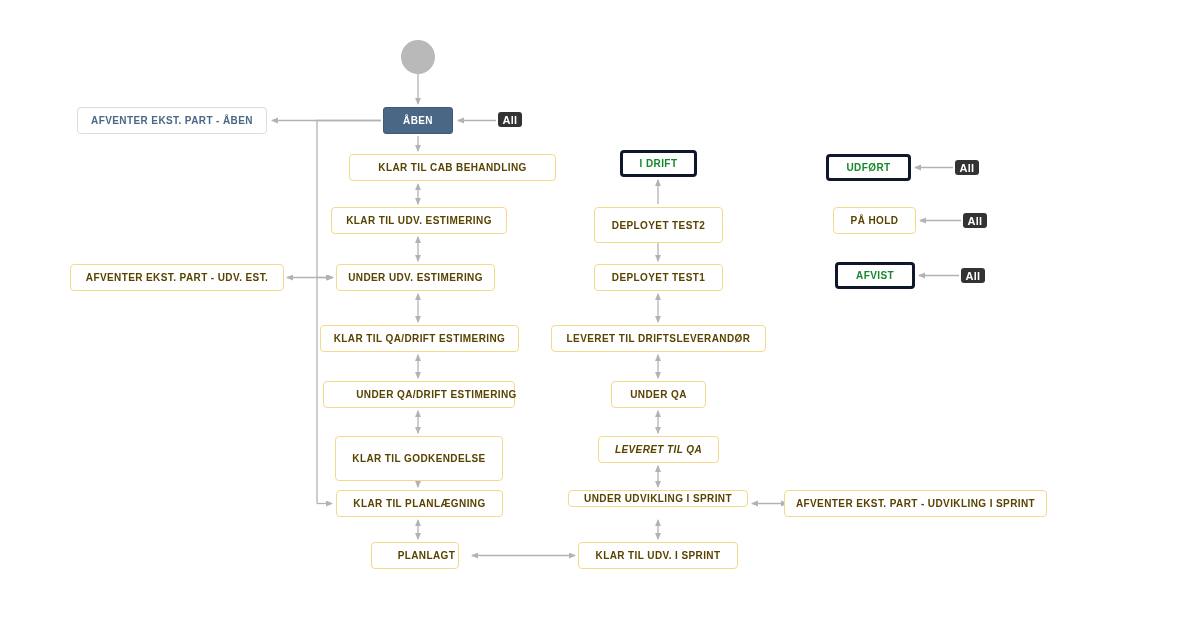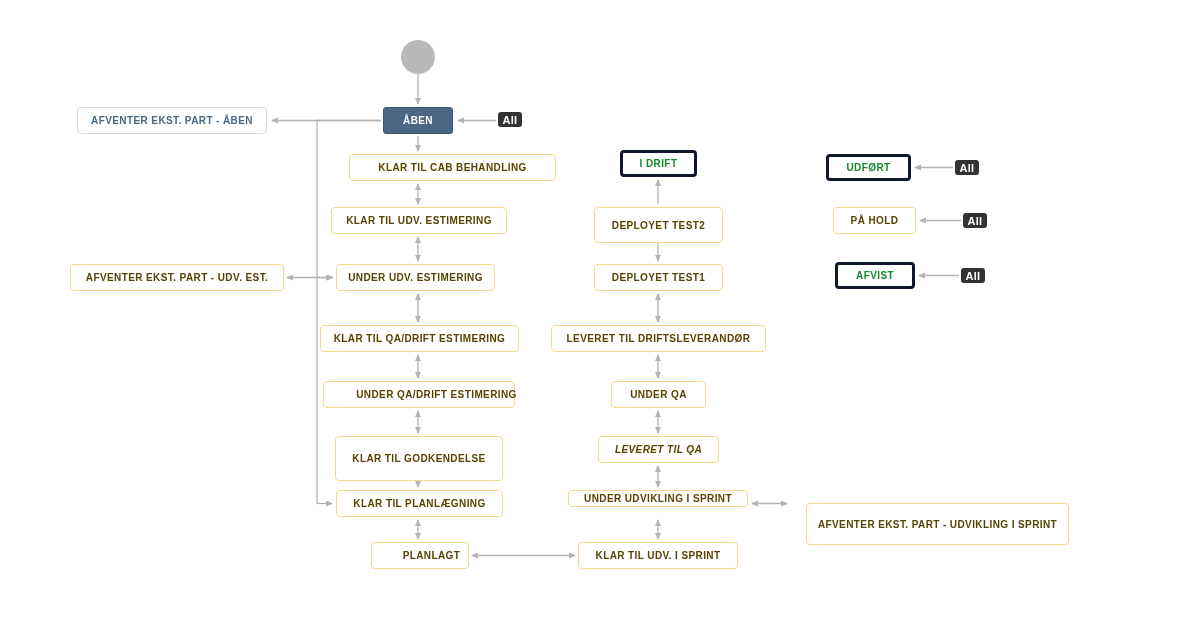--- a/index.html
+++ b/index.html
@@ -169,21 +169,21 @@
       </div>
       <div class="node amber" style="left: 323px; top: 381px; width: 192px; height: 27px; padding-left: 35px;">
         <span>UNDER QA/DRIFT ESTIMERING</span>
       </div>
       <div class="node amber" style="left: 335px; top: 436px; width: 168px; height: 45px;">
         <span>KLAR TIL GODKENDELSE</span>
       </div>
       <div class="node amber" style="left: 336px; top: 490px; width: 167px; height: 27px;">
         <span>KLAR TIL PLANLÆGNING</span>
       </div>
-      <div class="node amber" style="left: 371px; top: 542px; width: 98px; height: 27px; padding-left: 23px;">
+      <div class="node amber" style="left: 371px; top: 542px; width: 88px; height: 27px; padding-left: 23px;">
         <span>PLANLAGT</span>
       </div>
       <div class="node green" style="left: 620px; top: 150px; width: 77px; height: 27px;">
         <span>I DRIFT</span>
       </div>
       <div class="node amber" style="left: 594px; top: 207px; width: 129px; height: 36px;">
         <span>DEPLOYET TEST2</span>
       </div>
       <div class="node amber" style="left: 594px; top: 264px; width: 129px; height: 27px;">
         <span>DEPLOYET TEST1</span>
@@ -196,21 +196,21 @@
       </div>
       <div class="node amber" style="left: 598px; top: 436px; width: 121px; height: 27px; font-style: italic;">
         <span>LEVERET TIL QA</span>
       </div>
       <div class="node amber" style="left: 568px; top: 490px; width: 180px; height: 17px;">
         <span>UNDER UDVIKLING I SPRINT</span>
       </div>
       <div class="node amber" style="left: 578px; top: 542px; width: 160px; height: 27px;">
         <span>KLAR TIL UDV. I SPRINT</span>
       </div>
-      <div class="node amber" style="left: 806px; top: 490px; width: 263px; height: 42px; margin-top: 13px;">
+      <div class="node amber" style="left: 784px; top: 490px; width: 263px; height: 27px;">
         <span>AFVENTER EKST. PART - UDVIKLING I SPRINT</span>
       </div>
       <div class="node green" style="left: 826px; top: 154px; width: 85px; height: 27px;">
         <span>UDFØRT</span>
       </div>
       <div class="node amber" style="left: 833px; top: 207px; width: 83px; height: 27px;">
         <span>PÅ HOLD</span>
       </div>
       <div class="node green" style="left: 835px; top: 262px; width: 80px; height: 27px;">
         <span>AFVIST</span>

